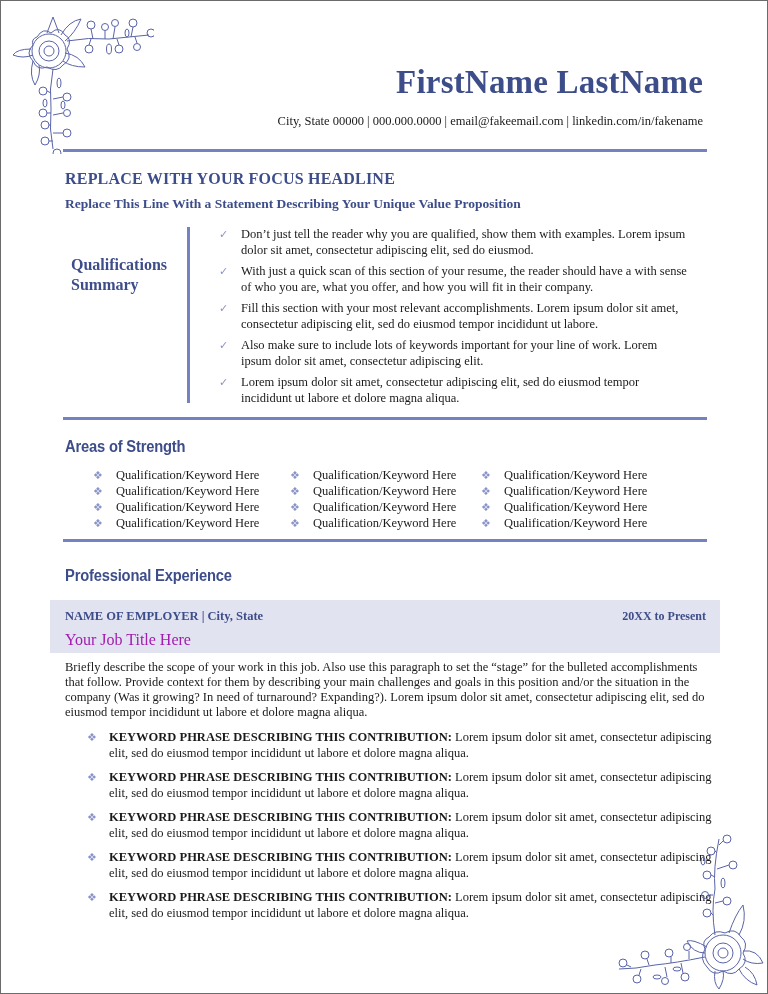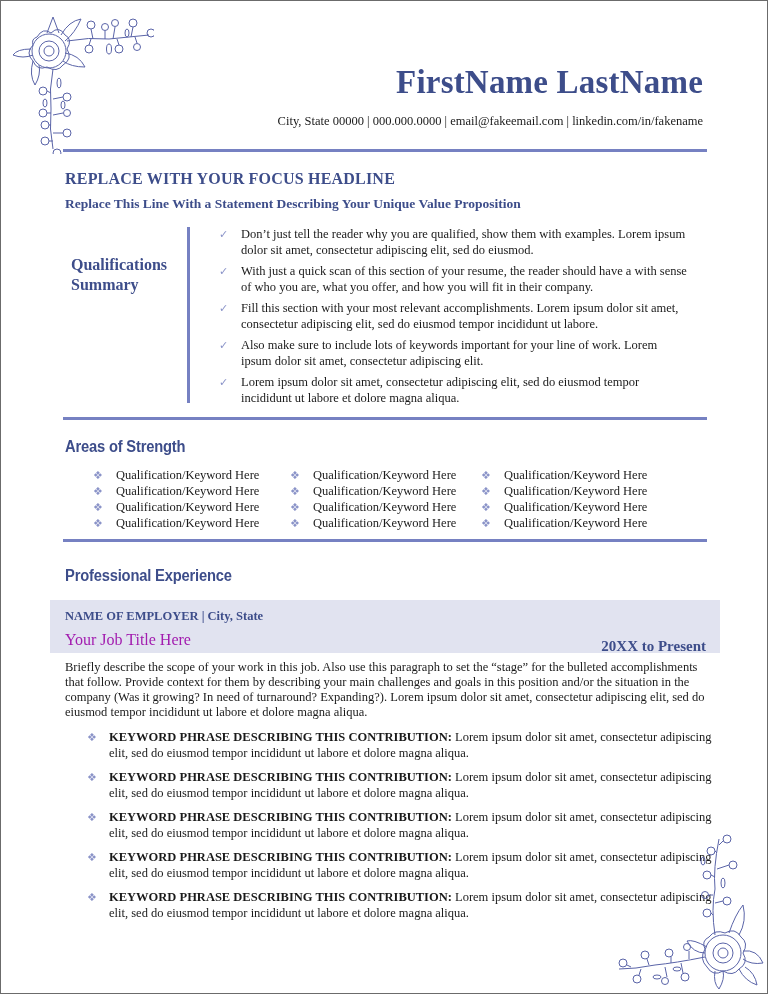--- a/index.html
+++ b/index.html
@@ -52,21 +52,21 @@
   .strength-col { margin: 0; padding: 0; list-style: none; }
   .strength-col li { font-size: 12.5px; line-height: 16px; white-space: nowrap; }
   .strength-col li .dia { color: #8a93c8; display: inline-block; width: 23px; font-size: 11px; }
   .col1 { width: 197px; } .col2 { width: 191px; } .col3 { width: 200px; }
 
   .employer-box {
     position: absolute; left: 49px; top: 599px; width: 670px; height: 53px;
     background: #e1e3f0;
   }
   .employer-name { position: absolute; left: 15px; top: 9px; font-size: 12.5px; font-weight: bold; color: #3d4d8a; }
-  .employer-dates { position: absolute; right: 14px; top: 9px; font-size: 15px; font-weight: bold; color: #3d4d8a; margin-top: 29px; }
+  .employer-dates { position: absolute; right: 14px; top: 9px; font-size: 12px; font-weight: bold; color: #3d4d8a; }
   .job-title { position: absolute; left: 15px; top: 31px; font-size: 16px; color: #a21caf; }
 
   .scope { position: absolute; left: 64px; top: 659px; width: 650px; font-size: 12.5px; line-height: 15px; }
   .contrib-list { position: absolute; left: 86px; top: 729px; width: 625px; margin: 0; padding: 0; list-style: none; }
   .contrib-list li { position: relative; padding-left: 22px; font-size: 12.5px; line-height: 15.5px; margin-bottom: 9px; }
   .contrib-list .dia { position: absolute; left: 0; top: 0; color: #8a93c8; font-size: 11px; }
   .contrib-list b { font-weight: bold; }
 </style>
 </head>
 <body>

